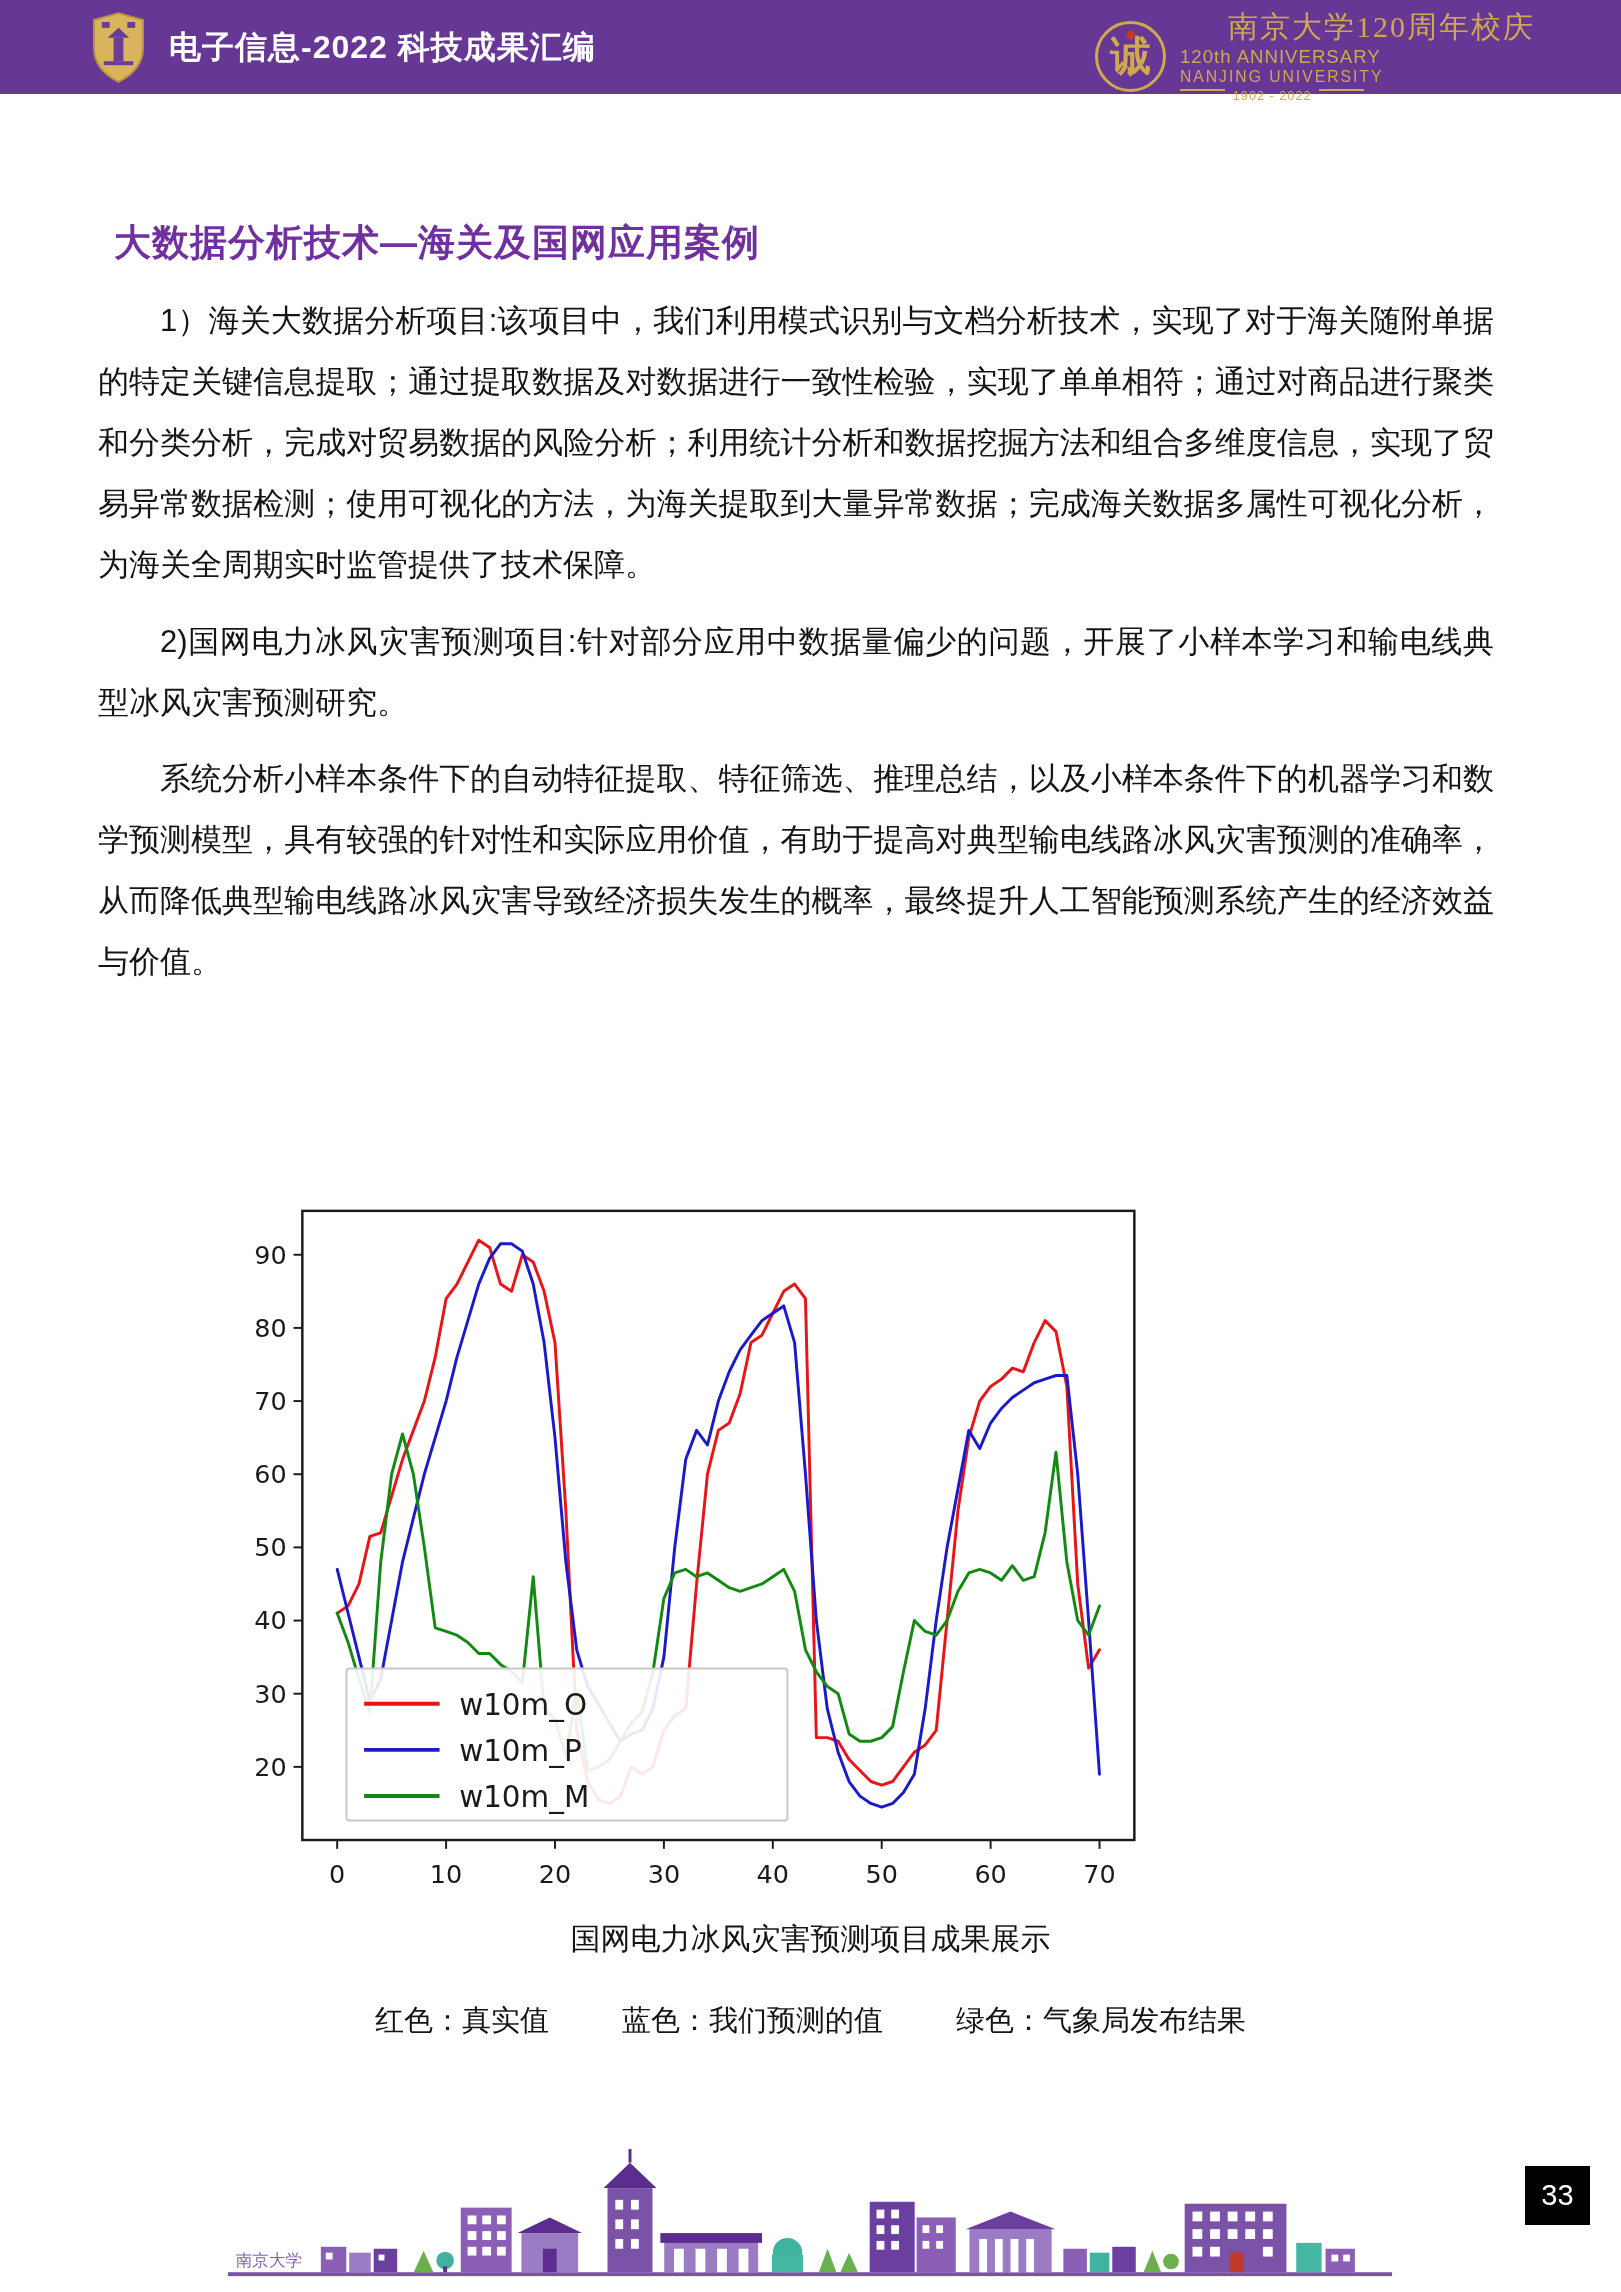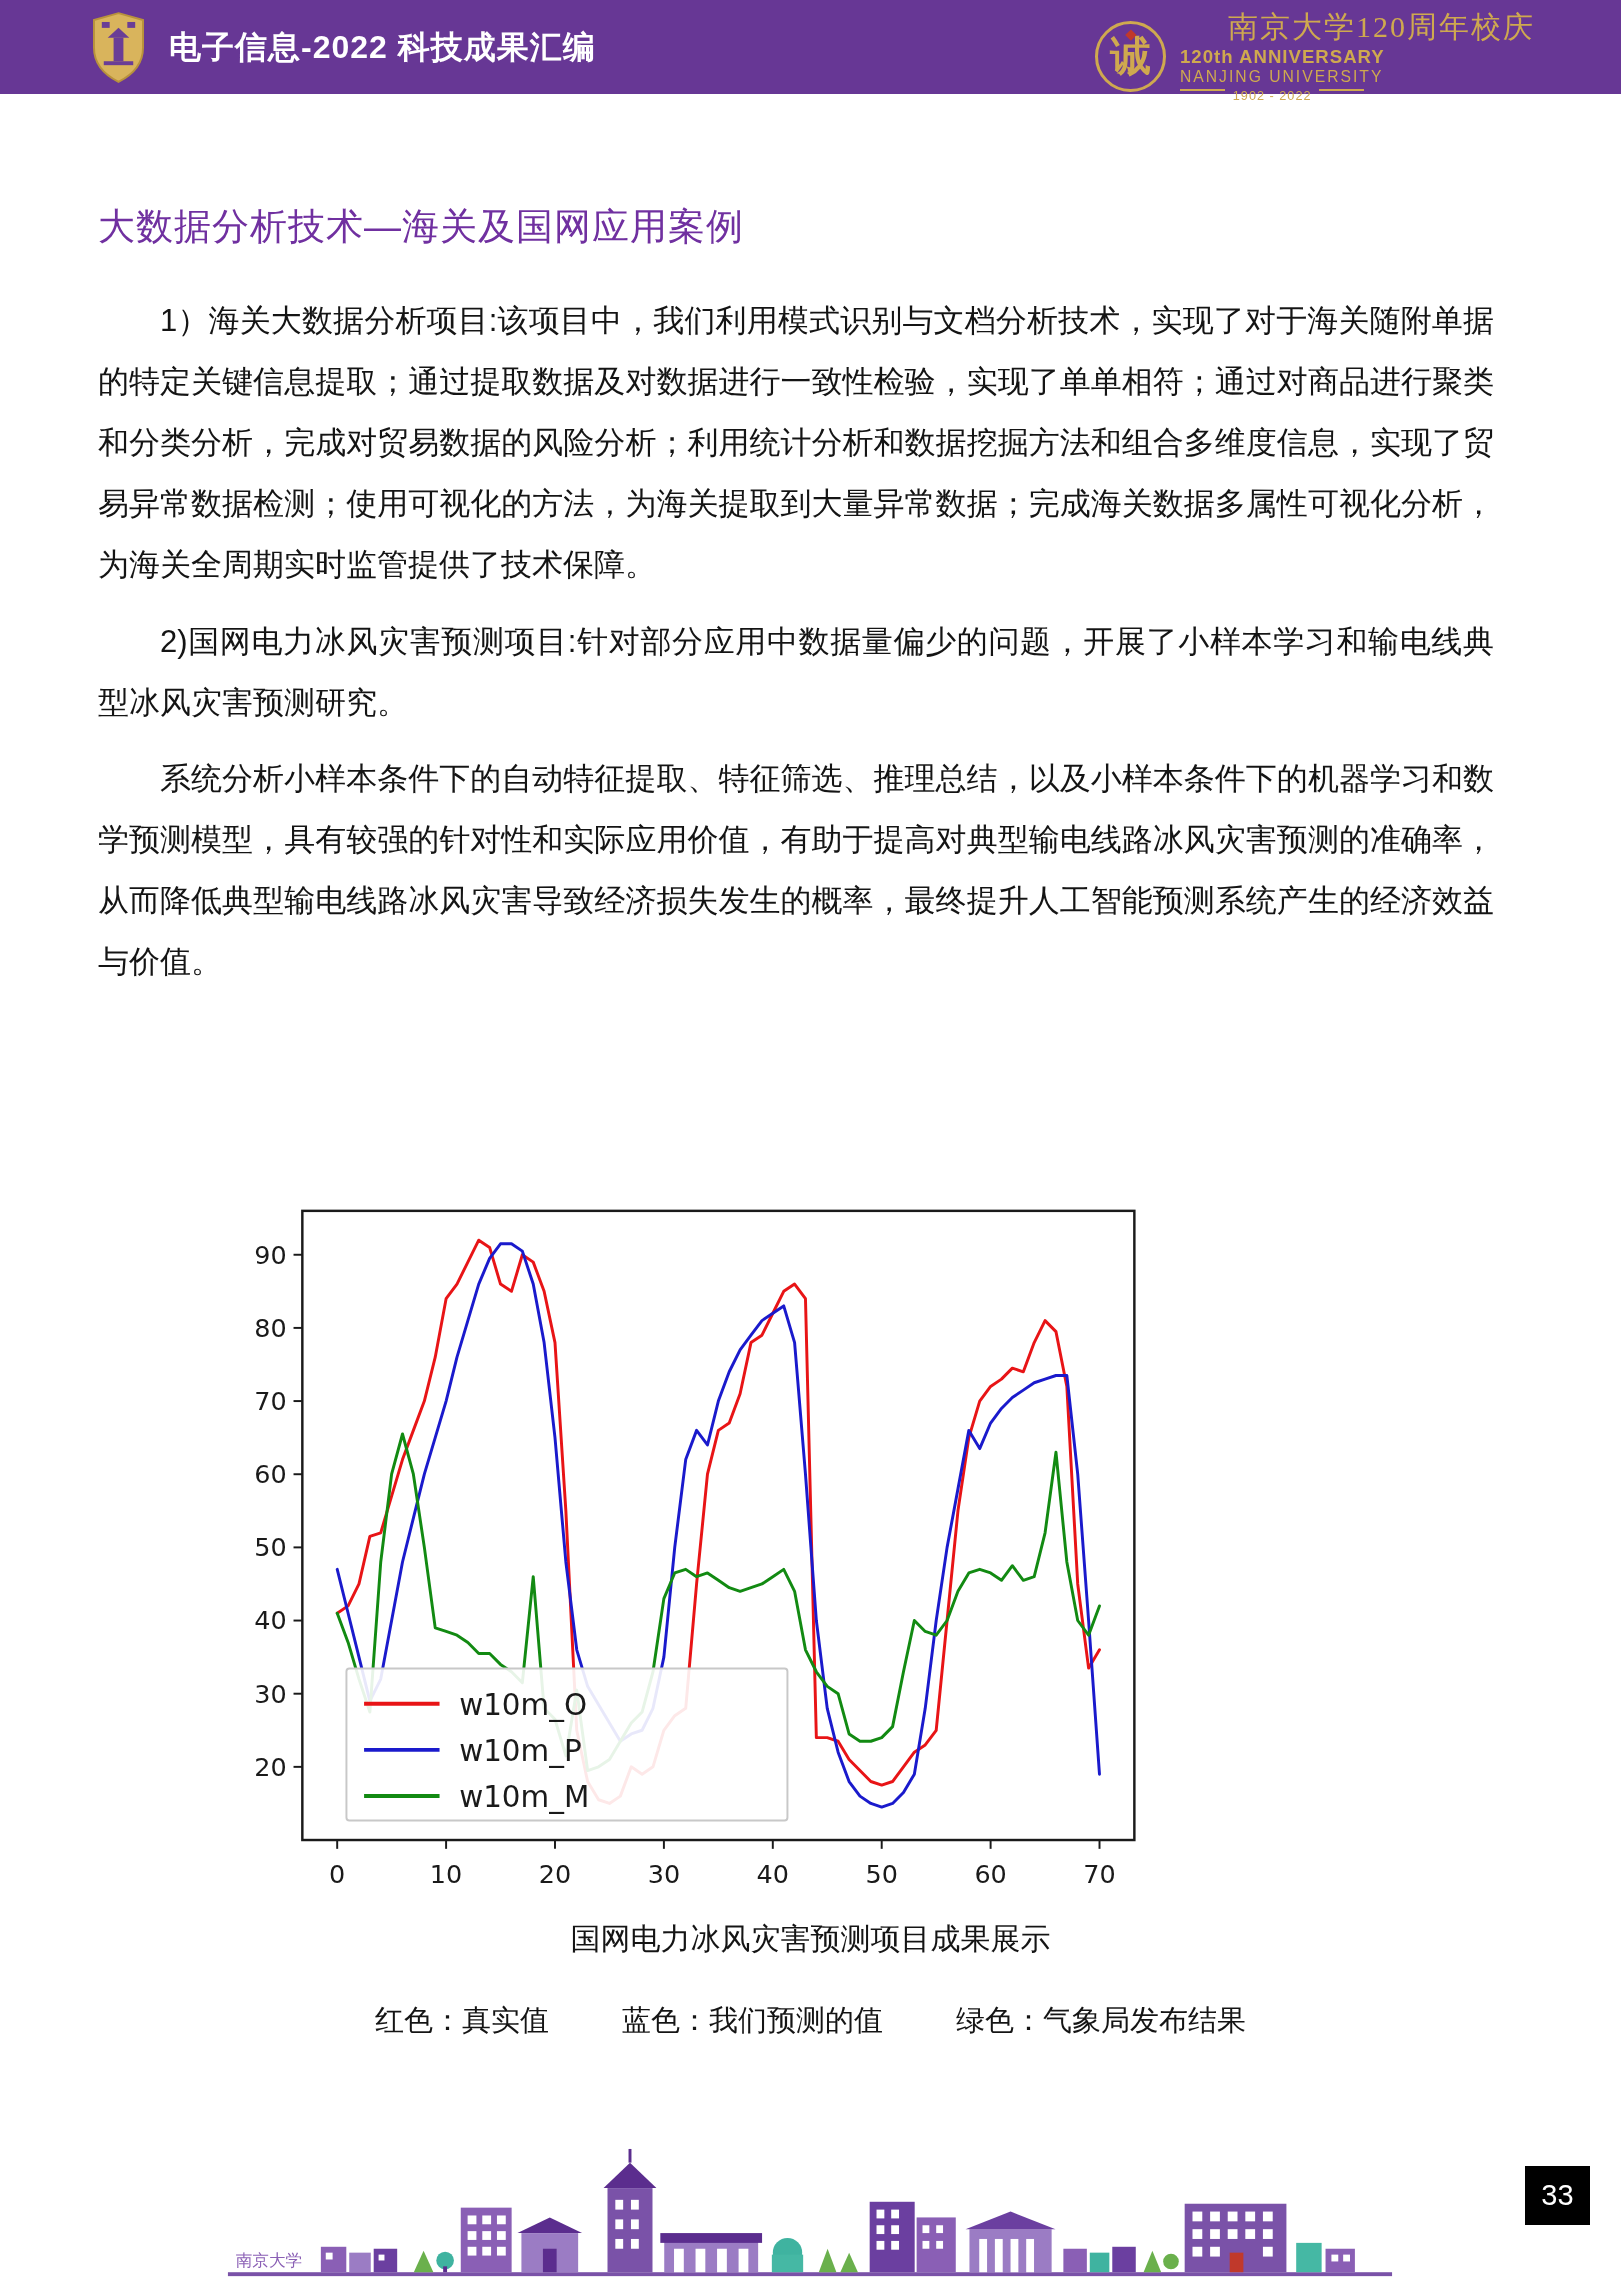--- a/index.html
+++ b/index.html
@@ -13,28 +13,28 @@
   .header-title{position:absolute;left:169px;top:25.5px;color:#ffffff;font-weight:bold;
                 font-size:32px;letter-spacing:1px;white-space:nowrap;}
   .anniv{position:absolute;right:86px;top:9.8px;display:flex;align-items:center;gap:13.7px;color:#cfa94f;}
   .seal{position:relative;width:71px;height:71px;border:3.9px solid #cfa94f;border-radius:50%;
         display:flex;align-items:center;justify-content:center;box-sizing:border-box;}
   .seal-char{font-size:41px;font-weight:bold;color:#cfa94f;font-family:"Liberation Serif",serif;}
   .seal-dot{position:absolute;top:6.9px;left:50%;margin-left:-3.9px;width:7.8px;height:7.8px;background:#c0392b;
             transform:rotate(45deg);}
   .anniv-text{display:flex;flex-direction:column;line-height:1.15;}
   .anniv-cn{font-size:30px;font-weight:normal;font-family:"Liberation Serif",serif;letter-spacing:2px;margin-left:48px;}
-  .anniv-en1{font-size:18.6px;font-weight:bold;letter-spacing:1px;margin-top:2px;}
+  .anniv-en1{font-size:18.6px;font-weight:normal;letter-spacing:1px;margin-top:2px;}
   .anniv-en2{font-size:15.7px;letter-spacing:2px;}
   .years-row{display:flex;align-items:flex-start;gap:7.8px;margin-top:2.9px;}
   .years-line{width:45px;height:2px;background:#cfa94f;}
   .anniv-years{font-size:12.7px;letter-spacing:1px;}
 
   
-  .section-heading{position:absolute;left:98px;top:202px;margin:0;font-size:37px;font-weight:normal;
+  .section-heading{position:absolute;left:98px;top:202px;margin:16px;font-size:37px;font-weight:bold;
                    color:#7030a0;letter-spacing:1px;}
   .paragraphs{position:absolute;left:98px;top:290px;width:1396px;font-size:31px;line-height:61px;
               color:#141414;text-align:justify;}
   .paragraphs p{margin:0 0 15.7px 0;text-indent:2em;}
 
   
   .chart-wrap{position:absolute;left:216px;top:1204px;width:941px;height:686px;}
   .figure-caption{position:absolute;left:0;top:1919px;width:1621px;text-align:center;
                   font-size:30px;color:#141414;}
   .color-key{position:absolute;left:0;top:2001px;width:1621px;display:flex;justify-content:center;

